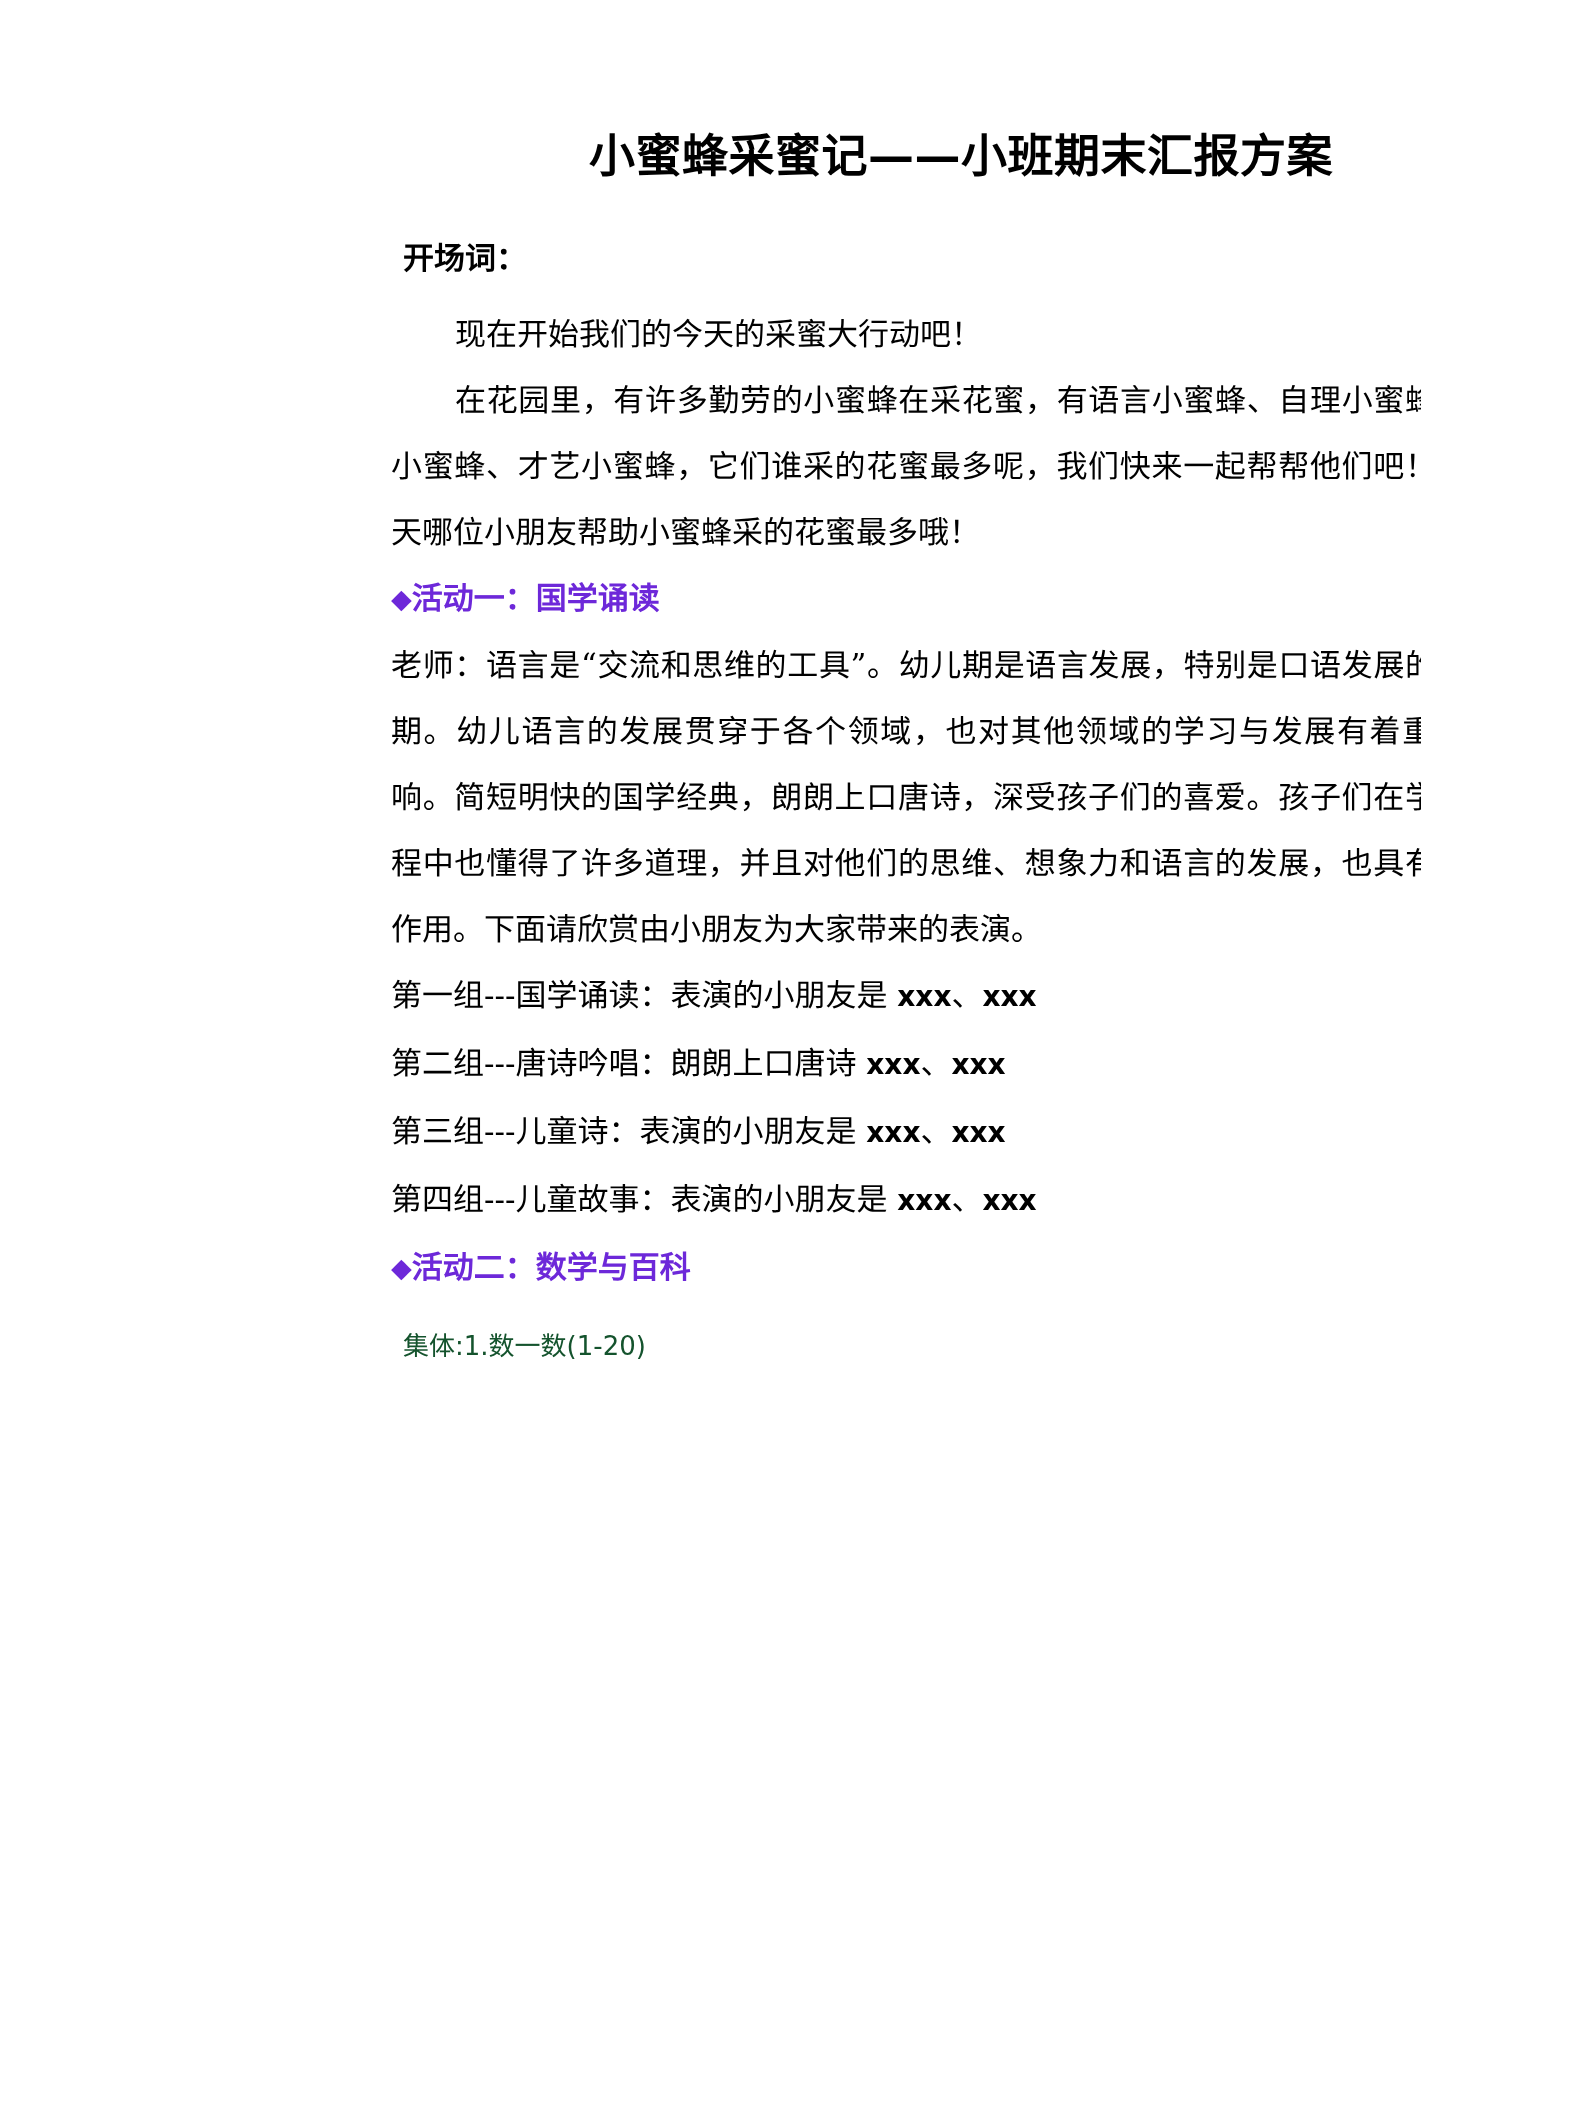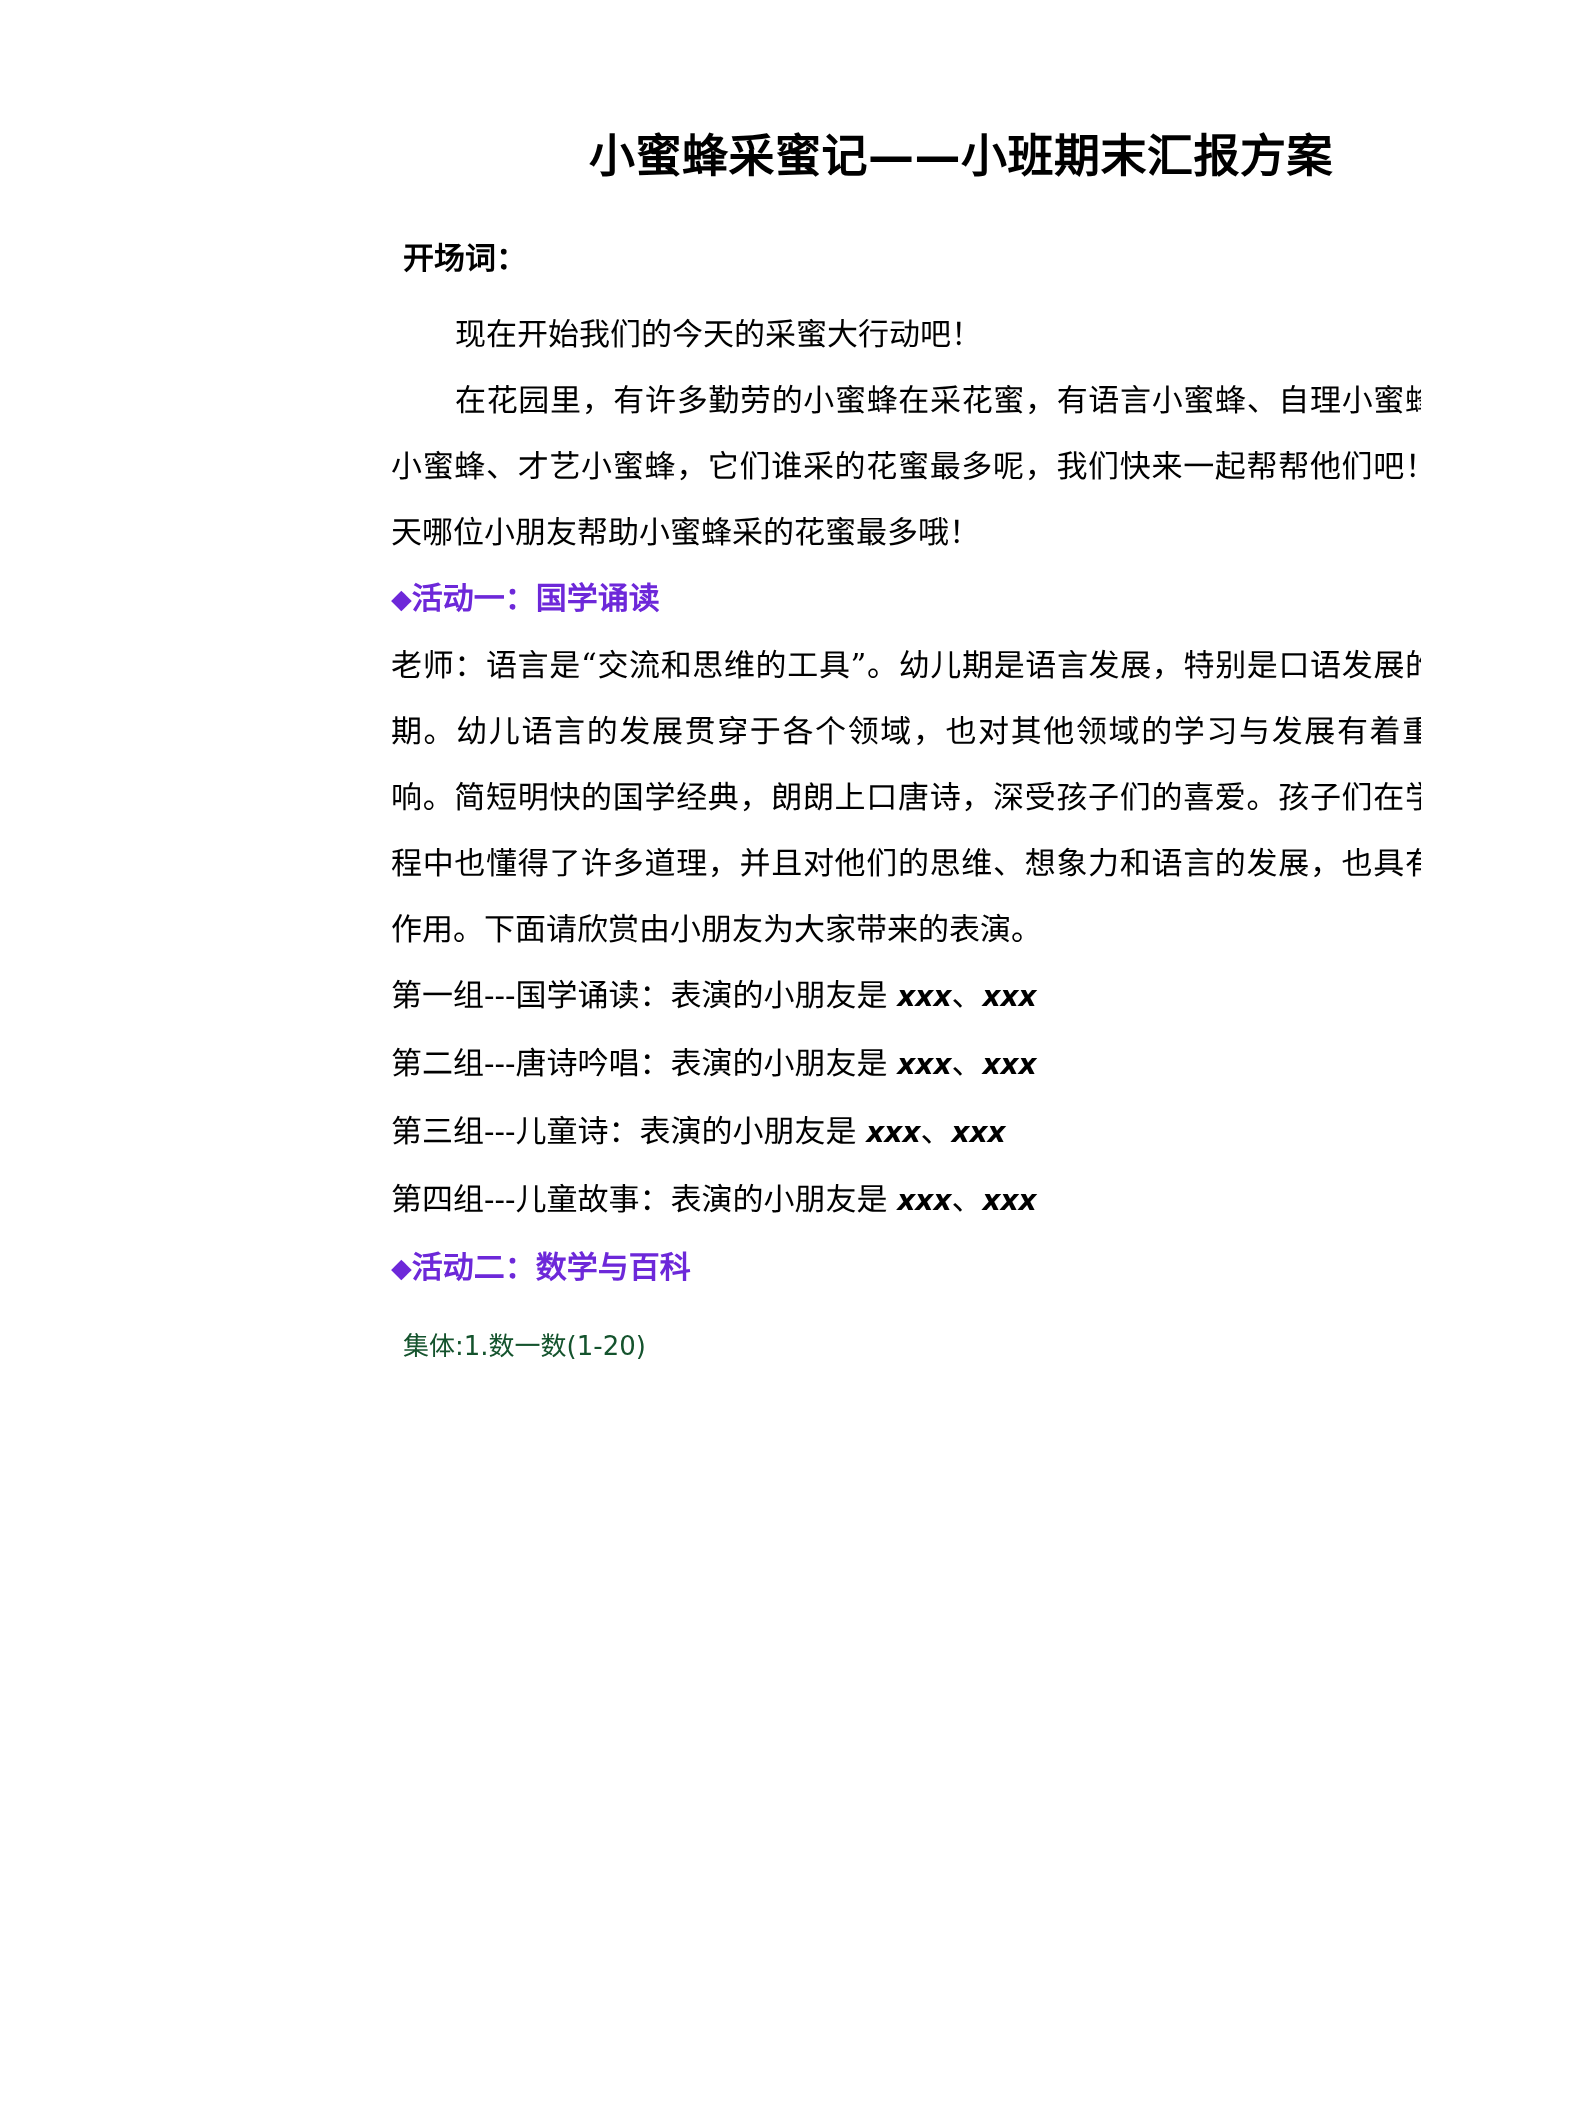--- a/index.html
+++ b/index.html
@@ -78,21 +78,20 @@
     line-height: 66px;
     margin: 0;
     color: #000000;
     white-space: nowrap;
   }
   .xxx {
     font-family: "DejaVu Sans", "Liberation Sans", sans-serif;
     font-weight: bold;
     font-size: 28px;
     letter-spacing: 0px;
-    font-style: italic;
   }
   .sep {
     font-family: "DejaVu Serif", "Liberation Serif", serif;
   }
   .collective-line {
     font-family: "DejaVu Sans", "Liberation Sans", sans-serif;
     font-size: 26px;
     line-height: 66px;
     margin: 12px;
     color: #14532d;
@@ -121,21 +120,21 @@
     </div>
 
     <p class="para">老师：语言是“交流和思维的工具”。幼儿期是语言发展，特别是口语发展的重要时期。幼儿语言的发展贯穿于各个领域，也对其他领域的学习与发展有着重要的影响。简短明快的国学经典，朗朗上口唐诗，深受孩子们的喜爱。孩子们在学习的过程中也懂得了许多道理，并且对他们的思维、想象力和语言的发展，也具有积极的作用。下面请欣赏由小朋友为大家带来的表演。</p>
 
     <p class="group-line">
       <span>第一组---国学诵读：表演的小朋友是</span>
       <span class="xxx">xxx</span><span class="sep">、</span><span class="xxx">xxx</span>
     </p>
 
     <p class="group-line">
-      <span>第二组---唐诗吟唱：表演的小朋友是</span>
+      <span>第二组---唐诗吟唱：朗朗上口唐诗</span>
       <span class="xxx">xxx</span><span class="sep">、</span><span class="xxx">xxx</span>
     </p>
 
     <p class="group-line">
       <span>第三组---儿童诗：表演的小朋友是</span>
       <span class="xxx">xxx</span><span class="sep">、</span><span class="xxx">xxx</span>
     </p>
 
     <p class="group-line">
       <span>第四组---儿童故事：表演的小朋友是</span>

